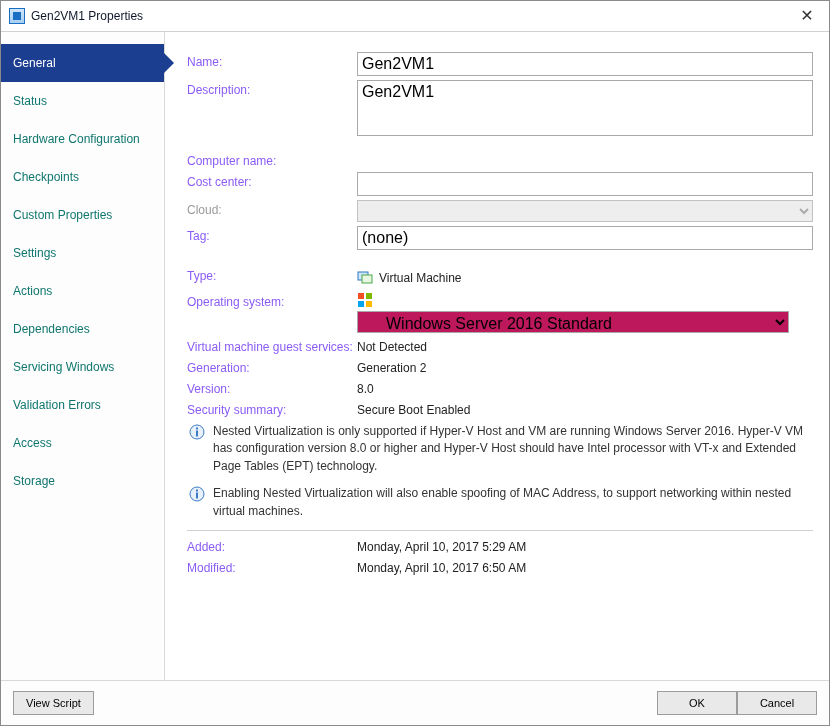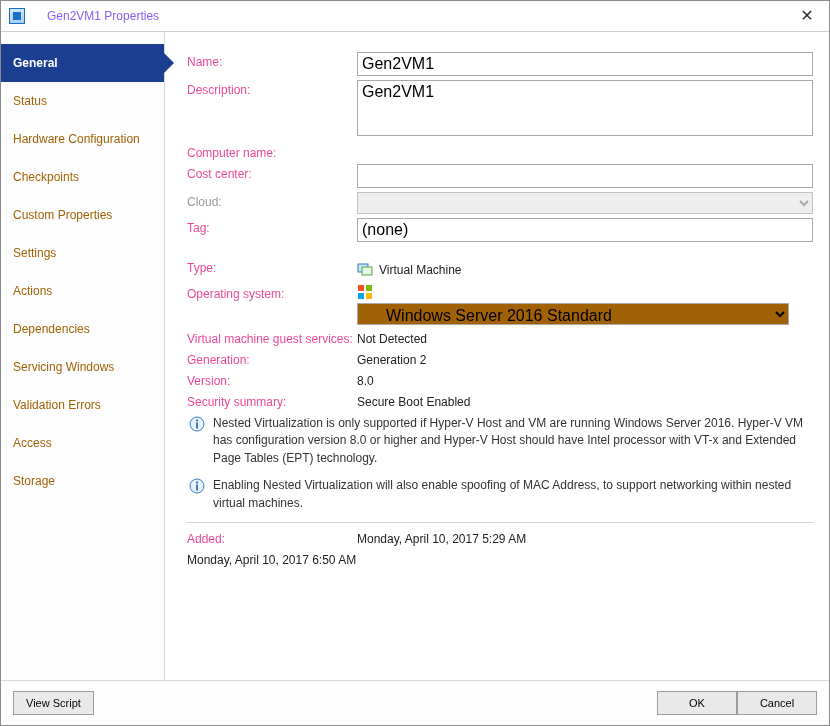--- a/index.html
+++ b/index.html
@@ -39,22 +39,21 @@
   }
   .titlebar .app-icon::after {
     content: "";
     position: absolute;
     left: 3px; top: 3px;
     width: 8px; height: 8px;
     background: #1a6fc4;
   }
   .titlebar .title-text {
     font-size: 12px;
-    color: #8b5cf6;
-    margin-left: 16px;
+    color: #0f172a;
   }
   .titlebar .close {
     margin-left: auto;
     width: 44px;
     height: 100%;
     font-family: Arial, sans-serif;
     font-size: 16px;
     color: #333;
     text-align: center;
     line-height: 30px;
@@ -73,27 +72,26 @@
     width: 164px;
     background: #fdfdfd;
     border-right: 1px solid #d9d9d9;
     box-sizing: border-box;
     padding-top: 12px;
   }
   .nav-item {
     padding: 12px 12px;
     cursor: pointer;
     font-size: 12px;
-    color: #a16207;
+    color: #0f766e;
     position: relative;
   }
   .nav-item.selected {
     background: #1c3e90;
     color: #fff;
-    font-weight: bold;
   }
   .nav-item.selected::after {
     content: "";
     position: absolute;
     right: -10px;
     top: 50%;
     margin-top: -10px;
     width: 0; height: 0;
     border-top: 10px solid transparent;
     border-bottom: 10px solid transparent;
@@ -108,21 +106,21 @@
   }
   .form-row {
     display: flex;
     align-items: flex-start;
     margin-bottom: 4px;
   }
   .form-row label {
     width: 170px;
     flex-shrink: 0;
     padding-top: 3px;
-    color: #ec4899;
+    color: #8b5cf6;
   }
   .form-row label.disabled { color: #9a9a9a; }
   .form-row .value {
     flex: 1;
   }
   .form-row .static {
     padding-top: 3px;
   }
   input.text, textarea.text, select.sel {
     width: 100%;
@@ -240,21 +238,21 @@
         </div>
       </div>
 
       <div class="form-row">
         <label>Description:</label>
         <div class="value">
           <textarea class="text" style="">Gen2VM1</textarea>
         </div>
       </div>
 
-      <div class="form-row" style="margin-top:4px;">
+      <div class="form-row" style="margin-top:12px;">
         <label>Computer name:</label>
         <div class="value static"></div>
       </div>
 
       <div class="form-row">
         <label>Cost center:</label>
         <div class="value">
           <input class="text" type="text" value="" style="">
         </div>
       </div>
@@ -293,21 +291,21 @@
         <label>Operating system:</label>
         <div class="value">
           <span class="icon-vm" style="vertical-align:middle;">
             <svg width="16" height="16" viewBox="0 0 16 16">
               <rect x="1" y="1" width="6" height="6" fill="#f25022"></rect>
               <rect x="9" y="1" width="6" height="6" fill="#7fba00"></rect>
               <rect x="1" y="9" width="6" height="6" fill="#00a4ef"></rect>
               <rect x="9" y="9" width="6" height="6" fill="#ffb900"></rect>
             </svg>
           </span>
-          <select class="sel" style="width:calc(100% - 24px);display:inline-block;vertical-align:middle;background:#a16207;padding-left:24px;">
+          <select class="sel" style="width:calc(100% - 24px);display:inline-block;vertical-align:middle;background:#be185d;padding-left:24px;">
             <option>Windows Server 2016 Standard</option>
           </select>
         </div>
       </div>
 
       <div class="form-row">
         <label>Virtual machine guest services:</label>
         <div class="value static">Not Detected</div>
       </div>
 
@@ -349,20 +347,21 @@
         <div class="info-text">Enabling Nested Virtualization will also enable spoofing of MAC Address, to support networking within nested virtual machines.</div>
       </div>
 
       <hr class="hr">
 
       <div class="form-row">
         <label>Added:</label>
         <div class="value static">Monday, April 10, 2017 5:29 AM</div>
       </div>
       <div class="form-row">
+        <label>Modified:</label>
         <div class="value static">Monday, April 10, 2017 6:50 AM</div>
       </div>
 
     </div>
   </div>
 
   <div class="footer">
     <button class="btn">View Script</button>
     <div class="right">
       <button class="btn">OK</button>

